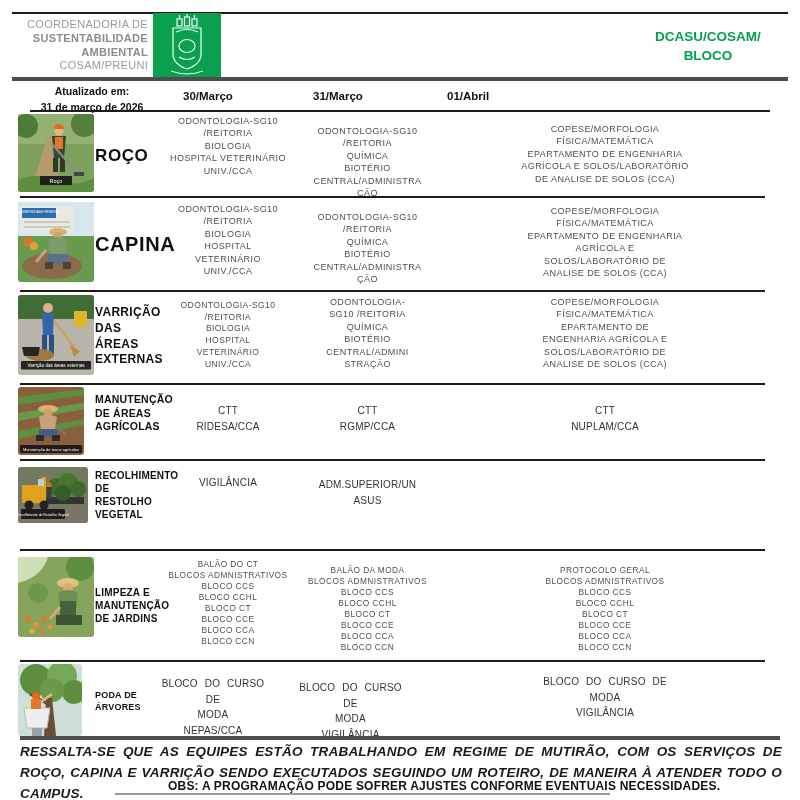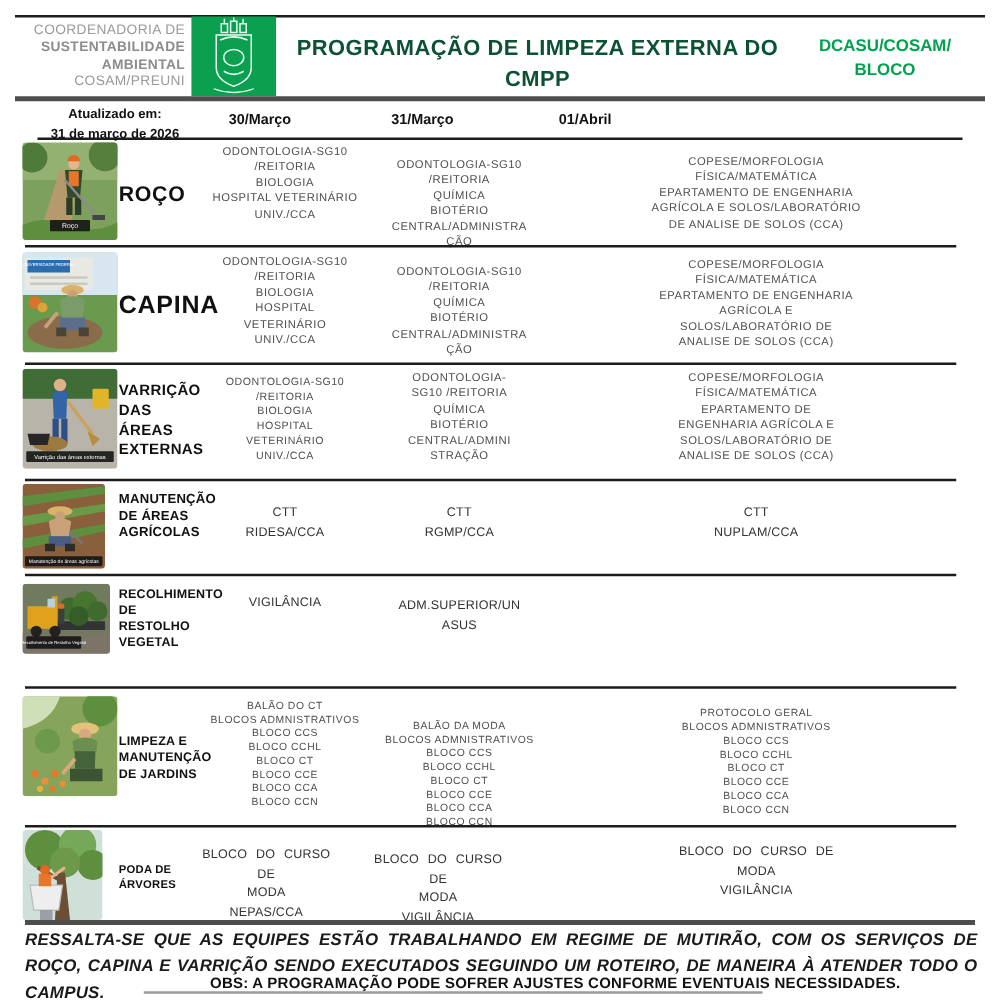--- a/index.html
+++ b/index.html
@@ -77,22 +77,20 @@
         <line x1="41.5" y1="6" x2="41.5" y2="2"></line>
         <path d="M20 15 h28 v26 q0 10 -14 15 q-14 -5 -14 -15 Z"></path>
         <path d="M23 19 q11 -5 22 0"></path>
         <ellipse cx="34" cy="33" rx="8" ry="6.5"></ellipse>
         <path d="M26 44 q8 5 16 0"></path>
         <path d="M18 58 q16 6 32 0" stroke-width="1"></path>
       </g>
     </svg>
   </div>
 
-  <div class="title prewrap">PROGRAMAÇÃO DE LIMPEZA EXTERNA DO
-CMPP</div>
   <div class="dept prewrap">DCASU/COSAM/
 BLOCO</div>
 
   <div class="hr thick" style="left:12px;top:77px;width:776px;"></div>
 
   <div class="updated">
     <div>Atualizado em:</div>
     <div>31 de março de 2026</div>
   </div>
   <div class="colhead ch1">30/Março</div>
@@ -313,21 +311,21 @@
 MANUTENÇÃO
 DE JARDINS</div>
     <div class="cell cell-a prewrap" style="padding-top:8px;font-size:8.3px;line-height:1.32;">BALÃO DO CT
 BLOCOS ADMNISTRATIVOS
 BLOCO CCS
 BLOCO CCHL
 BLOCO CT
 BLOCO CCE
 BLOCO CCA
 BLOCO CCN</div>
-    <div class="cell cell-a prewrap" style="padding-top:24px;font-size:8.3px;line-height:1.32;">BALÃO DA MODA
+    <div class="cell cell-a prewrap" style="padding-top:14px;font-size:8.3px;line-height:1.32;">BALÃO DA MODA
 BLOCOS ADMNISTRATIVOS
 BLOCO CCS
 BLOCO CCHL
 BLOCO CT
 BLOCO CCE
 BLOCO CCA
 BLOCO CCN</div>
     <div class="cell cell-a prewrap" style="padding-top:14px;font-size:8.3px;line-height:1.32;">PROTOCOLO GERAL
 BLOCOS ADMNISTRATIVOS
 BLOCO CCS

